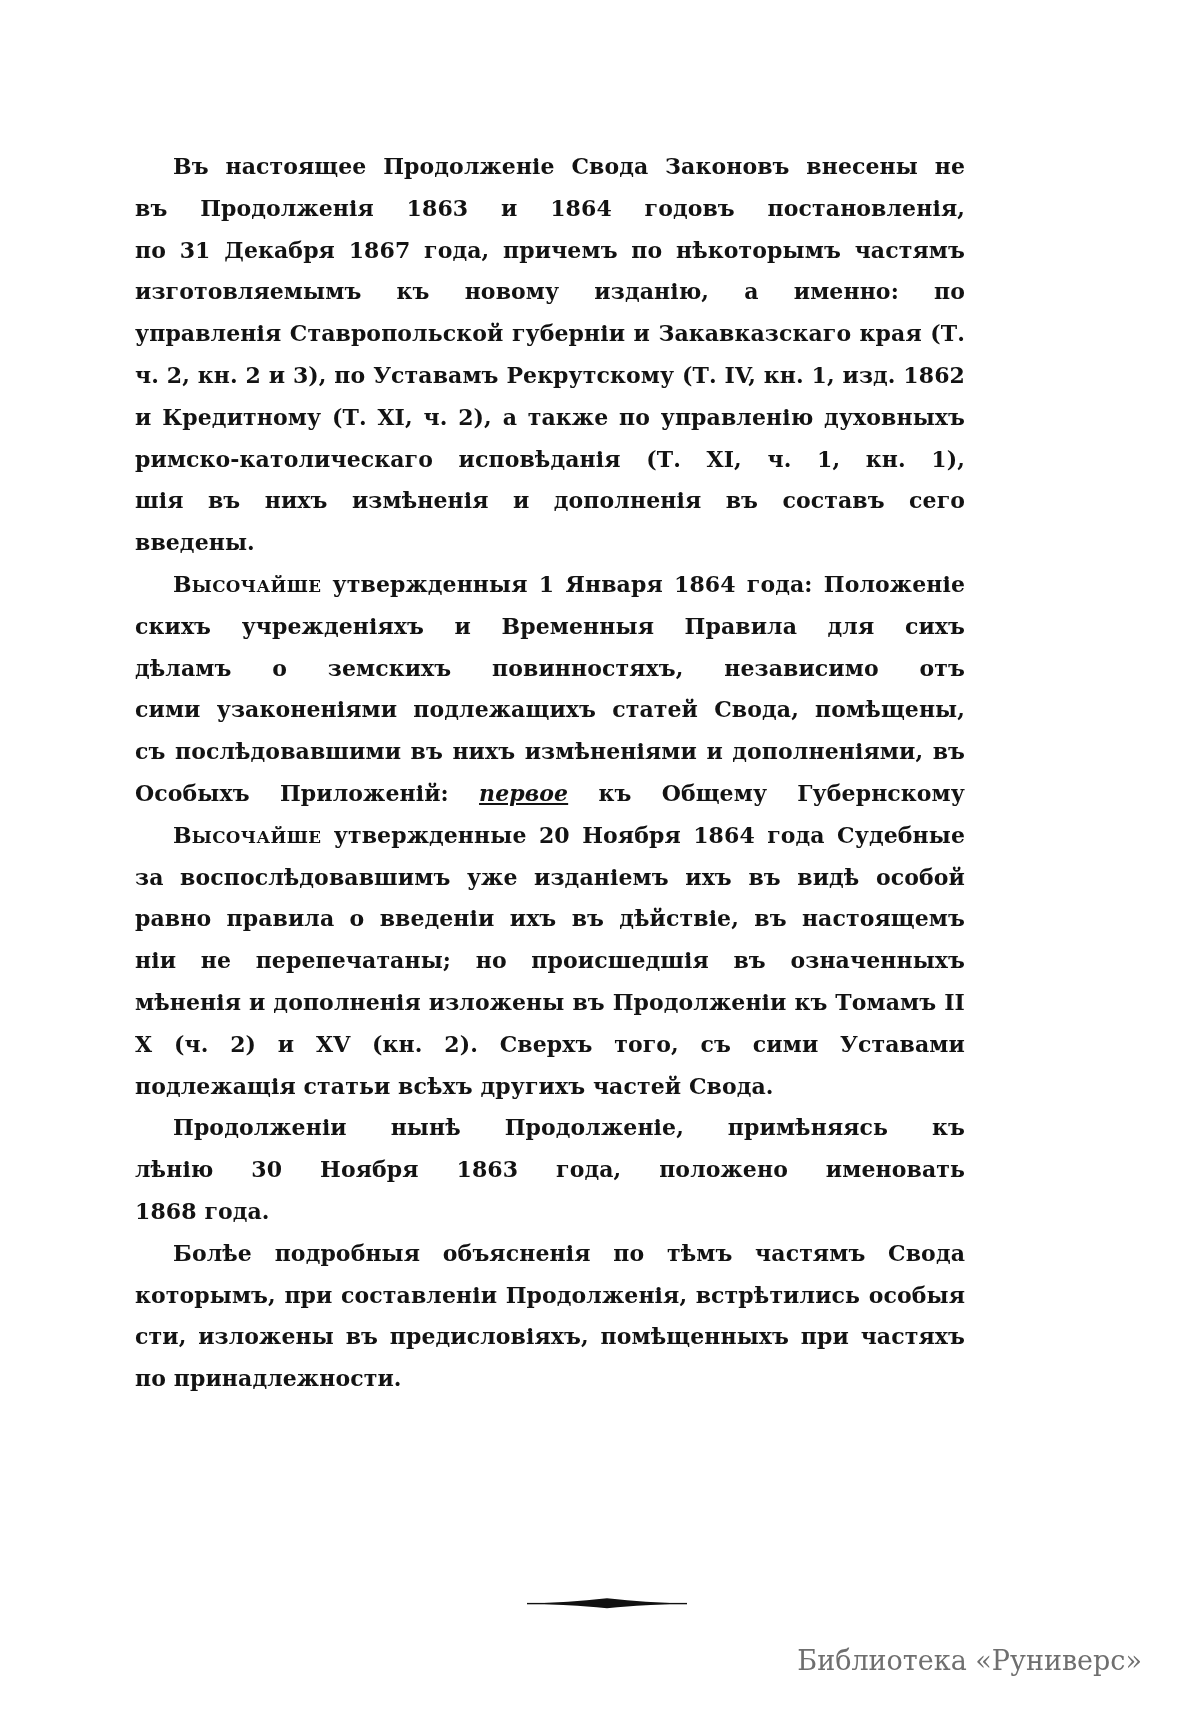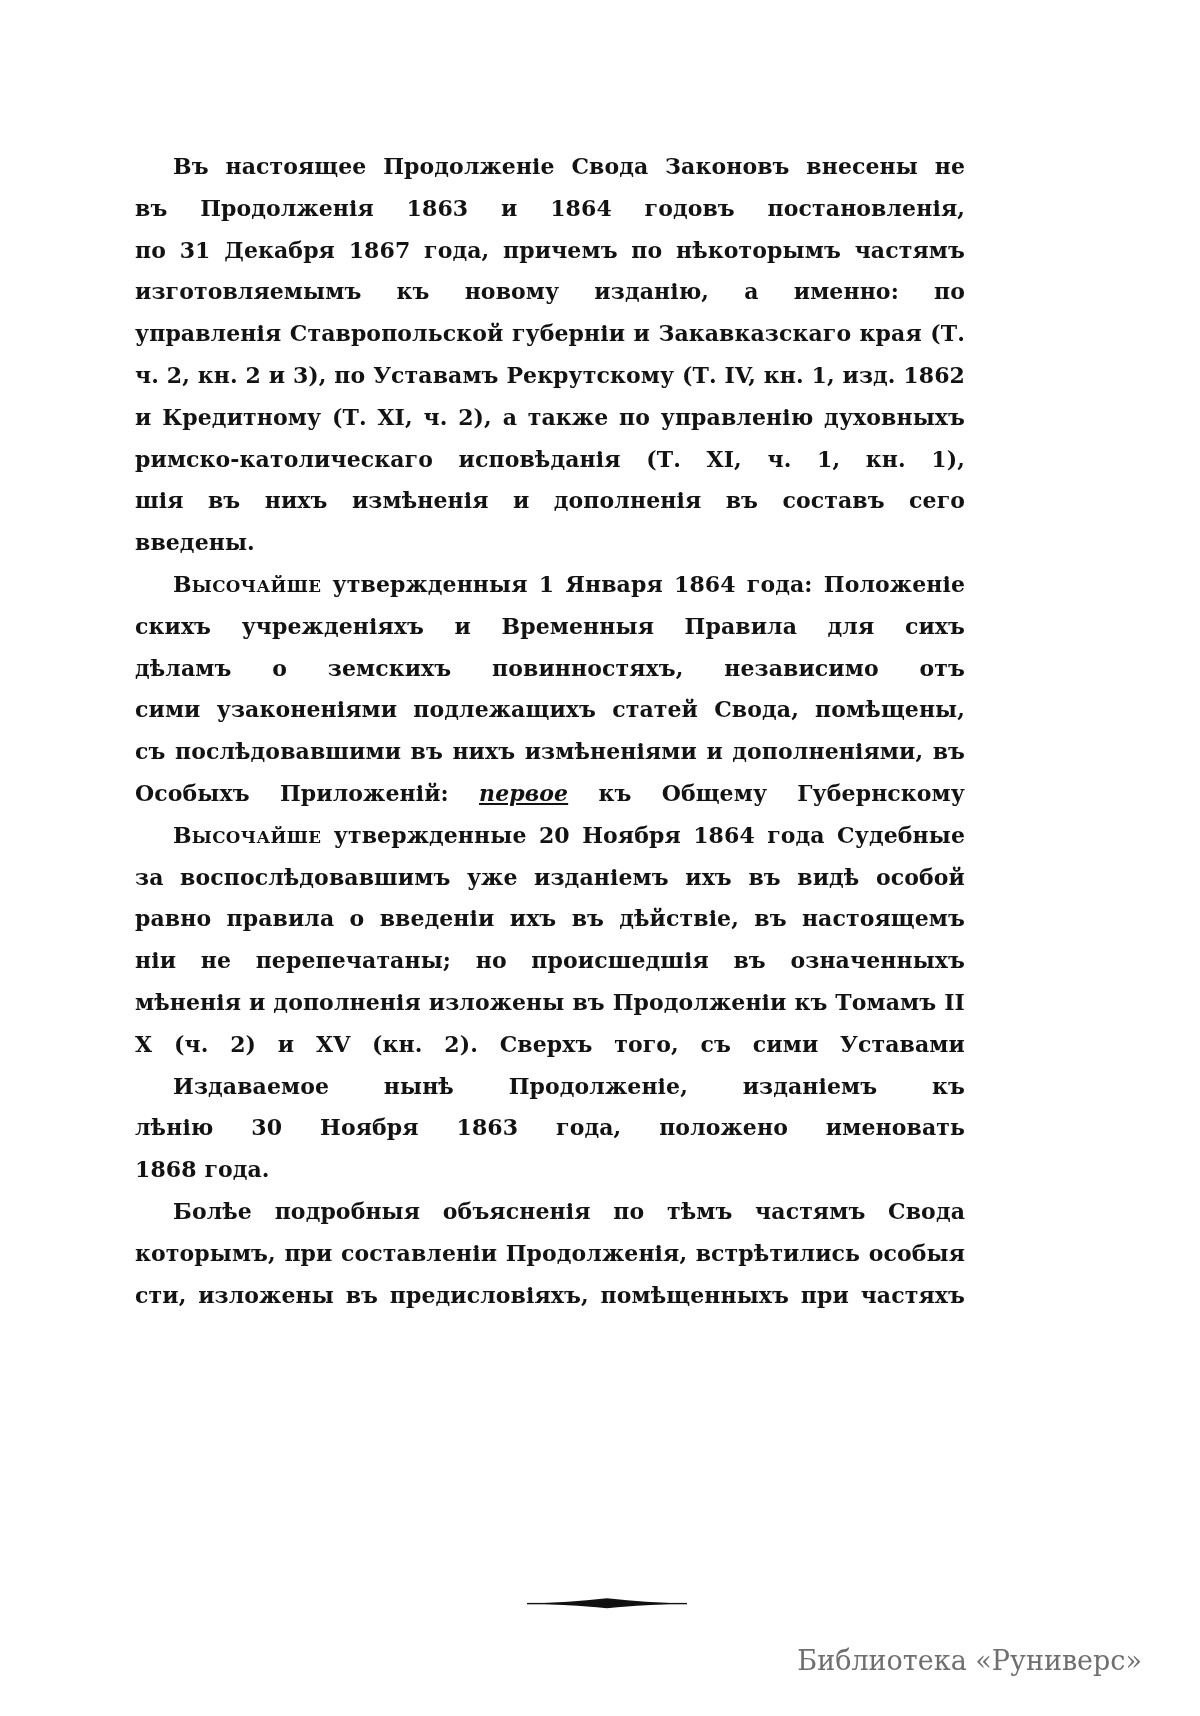--- a/index.html
+++ b/index.html
@@ -75,30 +75,32 @@
         <div class="line"><span>съ послѣдовавшими въ нихъ измѣненіями и дополненіями, въ видѣ</span></div>
         <div class="line"><span>Особыхъ Приложеній: </span><span class="seg-italic">первое</span><span> къ Общему Губернскому Учрежденію</span></div>
       </div>
       <div class="paragraph">
         <div class="line first"><span><span>В</span><span class="sc-rest">ЫСОЧАЙШЕ</span></span><span> утвержденные 20 Ноября 1864 года Судебные Уставы,</span></div>
         <div class="line"><span>за воспослѣдовавшимъ уже изданіемъ ихъ въ видѣ особой книги, а</span></div>
         <div class="line"><span>равно правила о введеніи ихъ въ дѣйствіе, въ настоящемъ Продолже-</span></div>
         <div class="line"><span>ніи не перепечатаны; но происшедшія въ означенныхъ Уставахъ из-</span></div>
         <div class="line"><span>мѣненія и дополненія изложены въ Продолженіи къ Томамъ II (ч. 1),</span></div>
         <div class="line"><span>X (ч. 2) и XV (кн. 2). Сверхъ того, съ сими Уставами согласованы</span></div>
+        <div class="line last"><span>подлежащія статьи всѣхъ другихъ частей Свода.</span></div>
       </div>
       <div class="paragraph">
-        <div class="line first"><span>Издаваемое нынѣ Продолженіе, изданіемъ къ </span></div>
+        <div class="line first"><span>Продолженіи нынѣ Продолженіе, примѣняясь къ </span></div>
         <div class="line"><span>лѣнію 30 Ноября 1863 года, положено именовать Продолженіемъ</span></div>
         <div class="line last"><span>1868 года.</span></div>
       </div>
       <div class="paragraph">
         <div class="line first"><span>Болѣе подробныя объясненія по тѣмъ частямъ Свода Законовъ, по</span></div>
         <div class="line"><span>которымъ, при составленіи Продолженія, встрѣтились особыя трудно-</span></div>
         <div class="line"><span>сти, изложены въ предисловіяхъ, помѣщенныхъ при частяхъ Свода,</span></div>
+        <div class="line last"><span>по принадлежности.</span></div>
       </div>
     </div>
 
   <div class="divider-wrap">
     <svg width="160" height="18" viewBox="0 0 160 18">
       <path d="M2,9.5 C30,8.6 52,7.2 80,4.2 C108,7.2 130,8.6 158,9.5 C130,10.4 108,11.6 80,14.2 C52,11.6 30,10.4 2,9.5 Z" fill="#111111"></path>
       <rect x="0" y="8.9" width="160" height="1.4" fill="#111111"></rect>
     </svg>
   </div>
 

